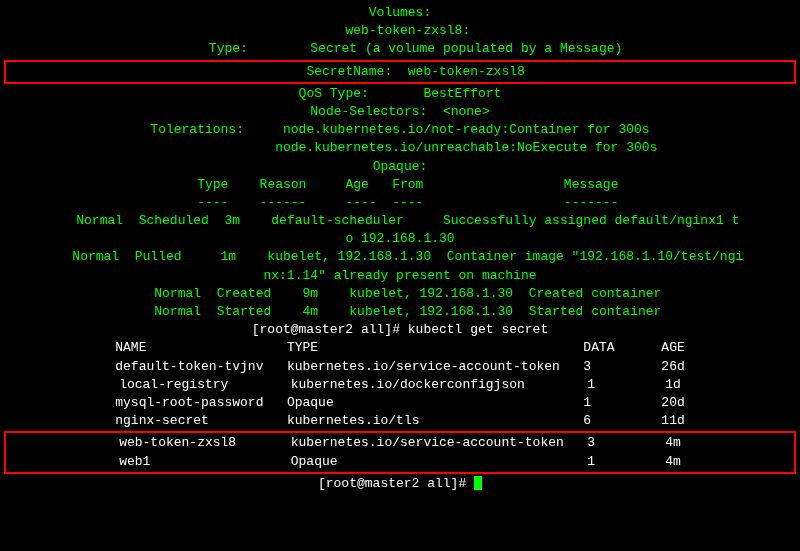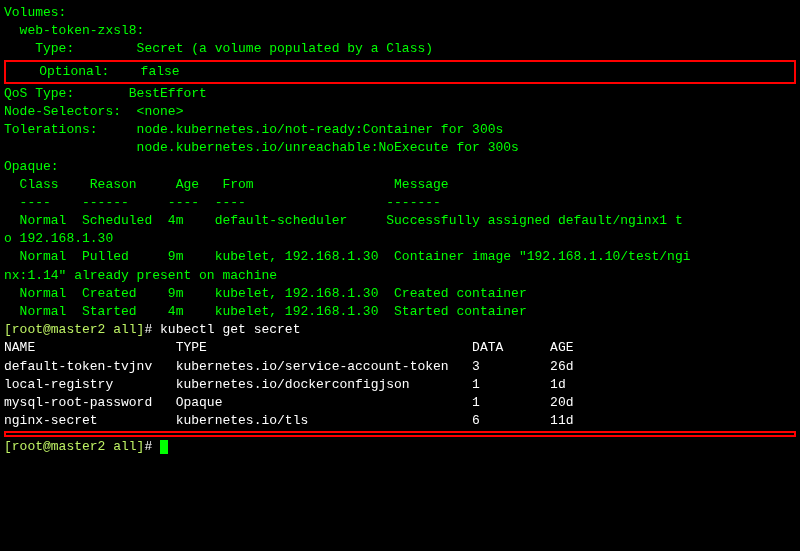--- a/index.html
+++ b/index.html
@@ -1,18 +1,19 @@
 <!DOCTYPE html>
 <html><head>
   <meta charset="utf-8">
   <style>
     * {
       margin: 0;
       padding: 0;
       box-sizing: border-box;
+      text-align: center;
     }
     body {
       background: #000;
       font-family: 'Courier New', Consolas, monospace;
       font-size: 13px;
       color: #00ff00;
       padding: 4px;
       width: 800px;
       height: 551px;
       overflow: hidden;
@@ -26,59 +27,61 @@
     }
     .green {
       color: #00ff00;
     }
     .box-red {
       border: 2px solid #ff0000;
       margin: 1px 0;
       padding: 1px 2px;
     }
     .prompt-host {
-      color: #bef264;
+      color: #ffffff;
     }
     .cursor {
       display: inline-block;
       width: 8px;
       height: 14px;
       background: #00ff00;
       vertical-align: middle;
     }
   </style>
 </head>
 <body>
 
 <div class="line green">Volumes:</div>
 <div class="line green">  web-token-zxsl8:</div>
-<div class="line green">    Type:        Secret (a volume populated by a Class)</div>
+<div class="line green">    Type:        Secret (a volume populated by a Message)</div>
 
 <div class="box-red">
-  <div class="line green">    Optional:    false</div>
+  <div class="line green">    SecretName:  web-token-zxsl8</div>
 </div>
 
 <div class="line green">QoS Type:       BestEffort</div>
 <div class="line green">Node-Selectors:  &lt;none&gt;</div>
 <div class="line green">Tolerations:     node.kubernetes.io/not-ready:Container for 300s</div>
 <div class="line green">                 node.kubernetes.io/unreachable:NoExecute for 300s</div>
 <div class="line green">Opaque:</div>
-<div class="line green">  Class    Reason     Age   From                  Message</div>
+<div class="line green">  Type    Reason     Age   From                  Message</div>
 <div class="line green">  ----    ------     ----  ----                  -------</div>
-<div class="line green">  Normal  Scheduled  4m    default-scheduler     Successfully assigned default/nginx1 t</div>
+<div class="line green">  Normal  Scheduled  3m    default-scheduler     Successfully assigned default/nginx1 t</div>
 <div class="line green">o 192.168.1.30</div>
-<div class="line green">  Normal  Pulled     9m    kubelet, 192.168.1.30  Container image "192.168.1.10/test/ngi</div>
+<div class="line green">  Normal  Pulled     1m    kubelet, 192.168.1.30  Container image "192.168.1.10/test/ngi</div>
 <div class="line green">nx:1.14" already present on machine</div>
 <div class="line green">  Normal  Created    9m    kubelet, 192.168.1.30  Created container</div>
 <div class="line green">  Normal  Started    4m    kubelet, 192.168.1.30  Started container</div>
 
 <div class="line"><span class="prompt-host">[root@master2 all]</span><span class="white"># </span><span class="white">kubectl get secret</span></div>
 
 <div class="line white">NAME                  TYPE                                  DATA      AGE</div>
 <div class="line white">default-token-tvjnv   kubernetes.io/service-account-token   3         26d</div>
 <div class="line white">local-registry        kubernetes.io/dockerconfigjson        1         1d</div>
 <div class="line white">mysql-root-password   Opaque                                1         20d</div>
 <div class="line white">nginx-secret          kubernetes.io/tls                     6         11d</div>
 
 <div class="box-red">
+  <div class="line white">web-token-zxsl8       kubernetes.io/service-account-token   3         4m</div>
+  <div class="line white">web1                  Opaque                                1         4m</div>
 </div>
 
 <div class="line"><span class="prompt-host">[root@master2 all]</span><span class="white"># </span><span class="cursor"></span></div>
 
 </body></html>

